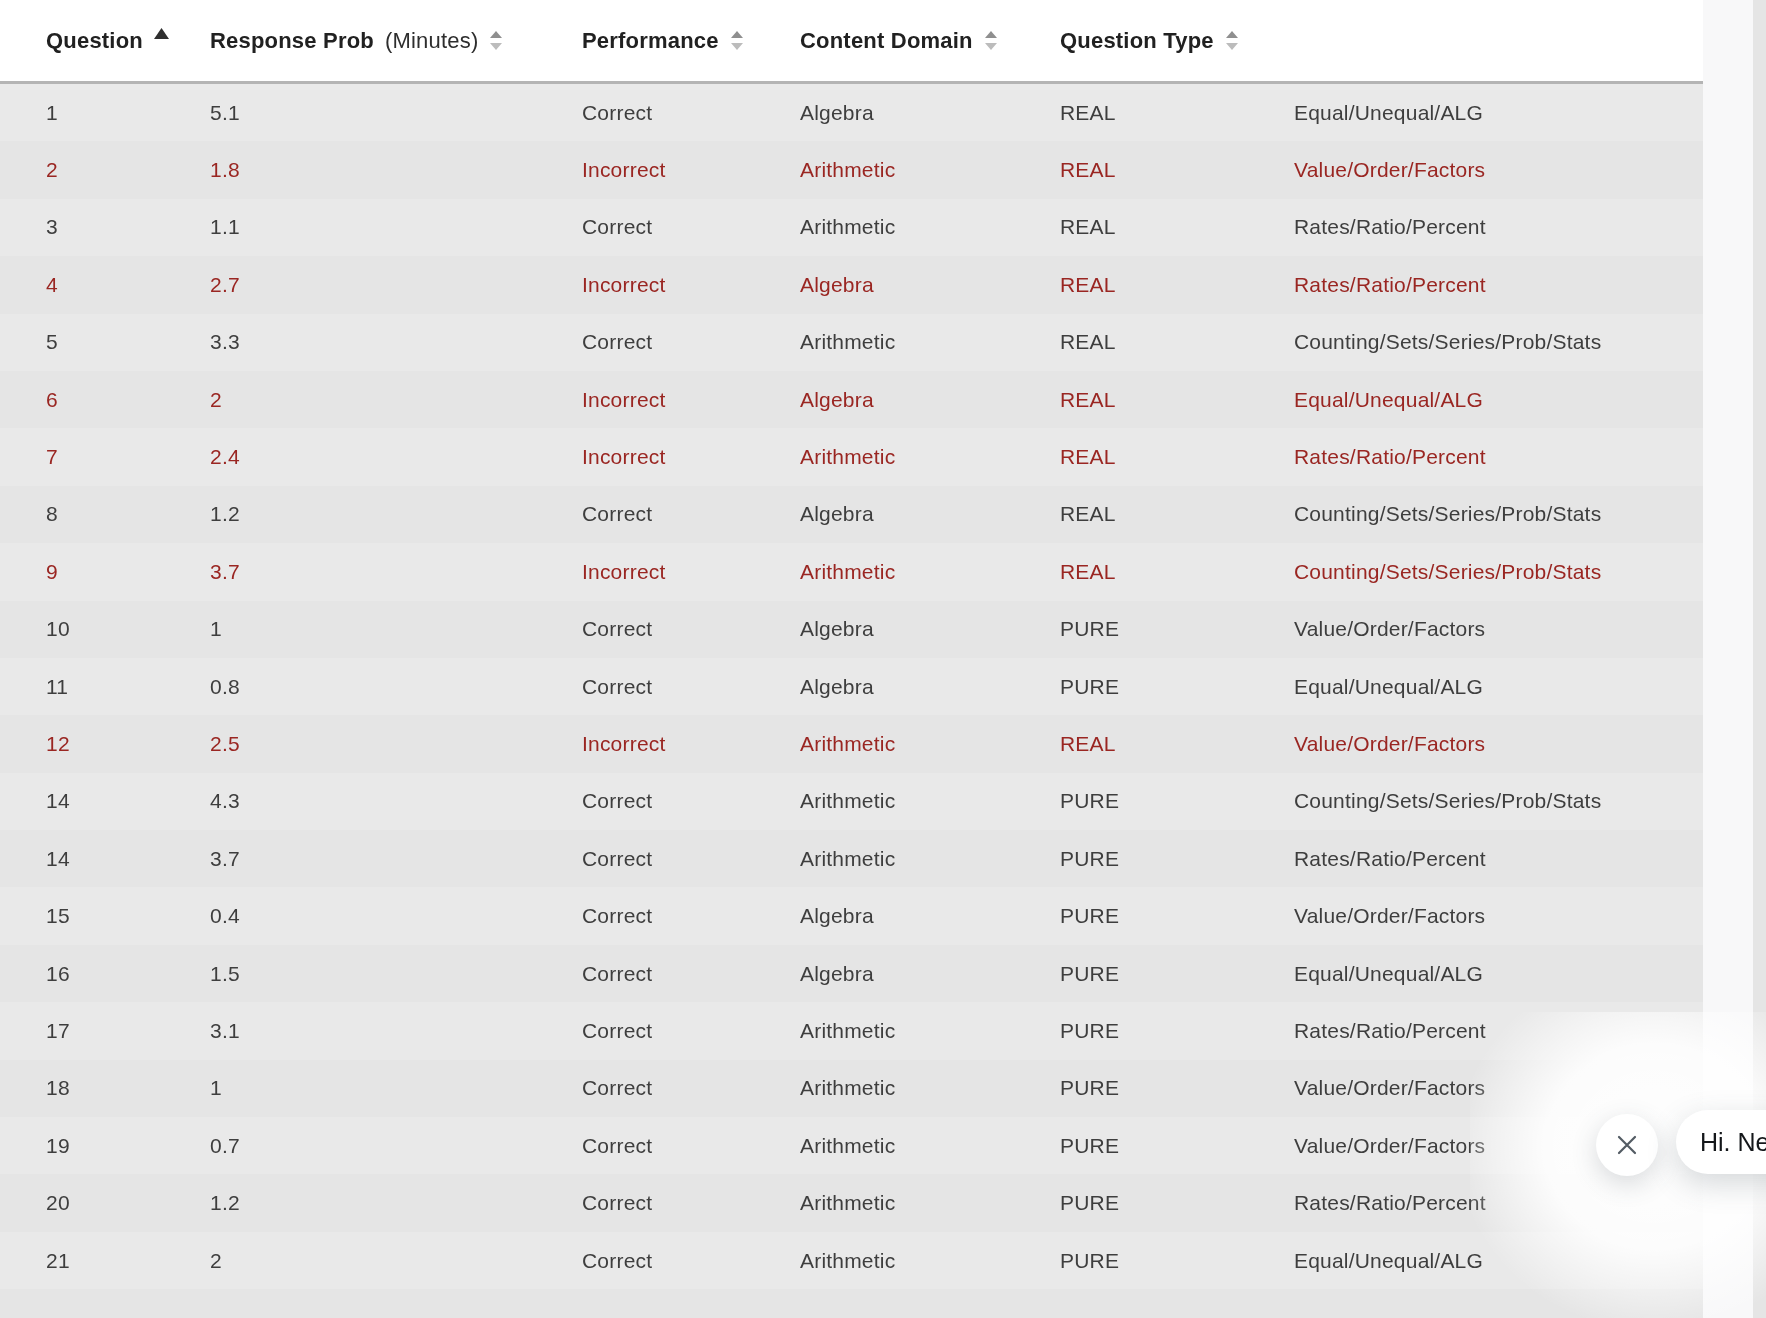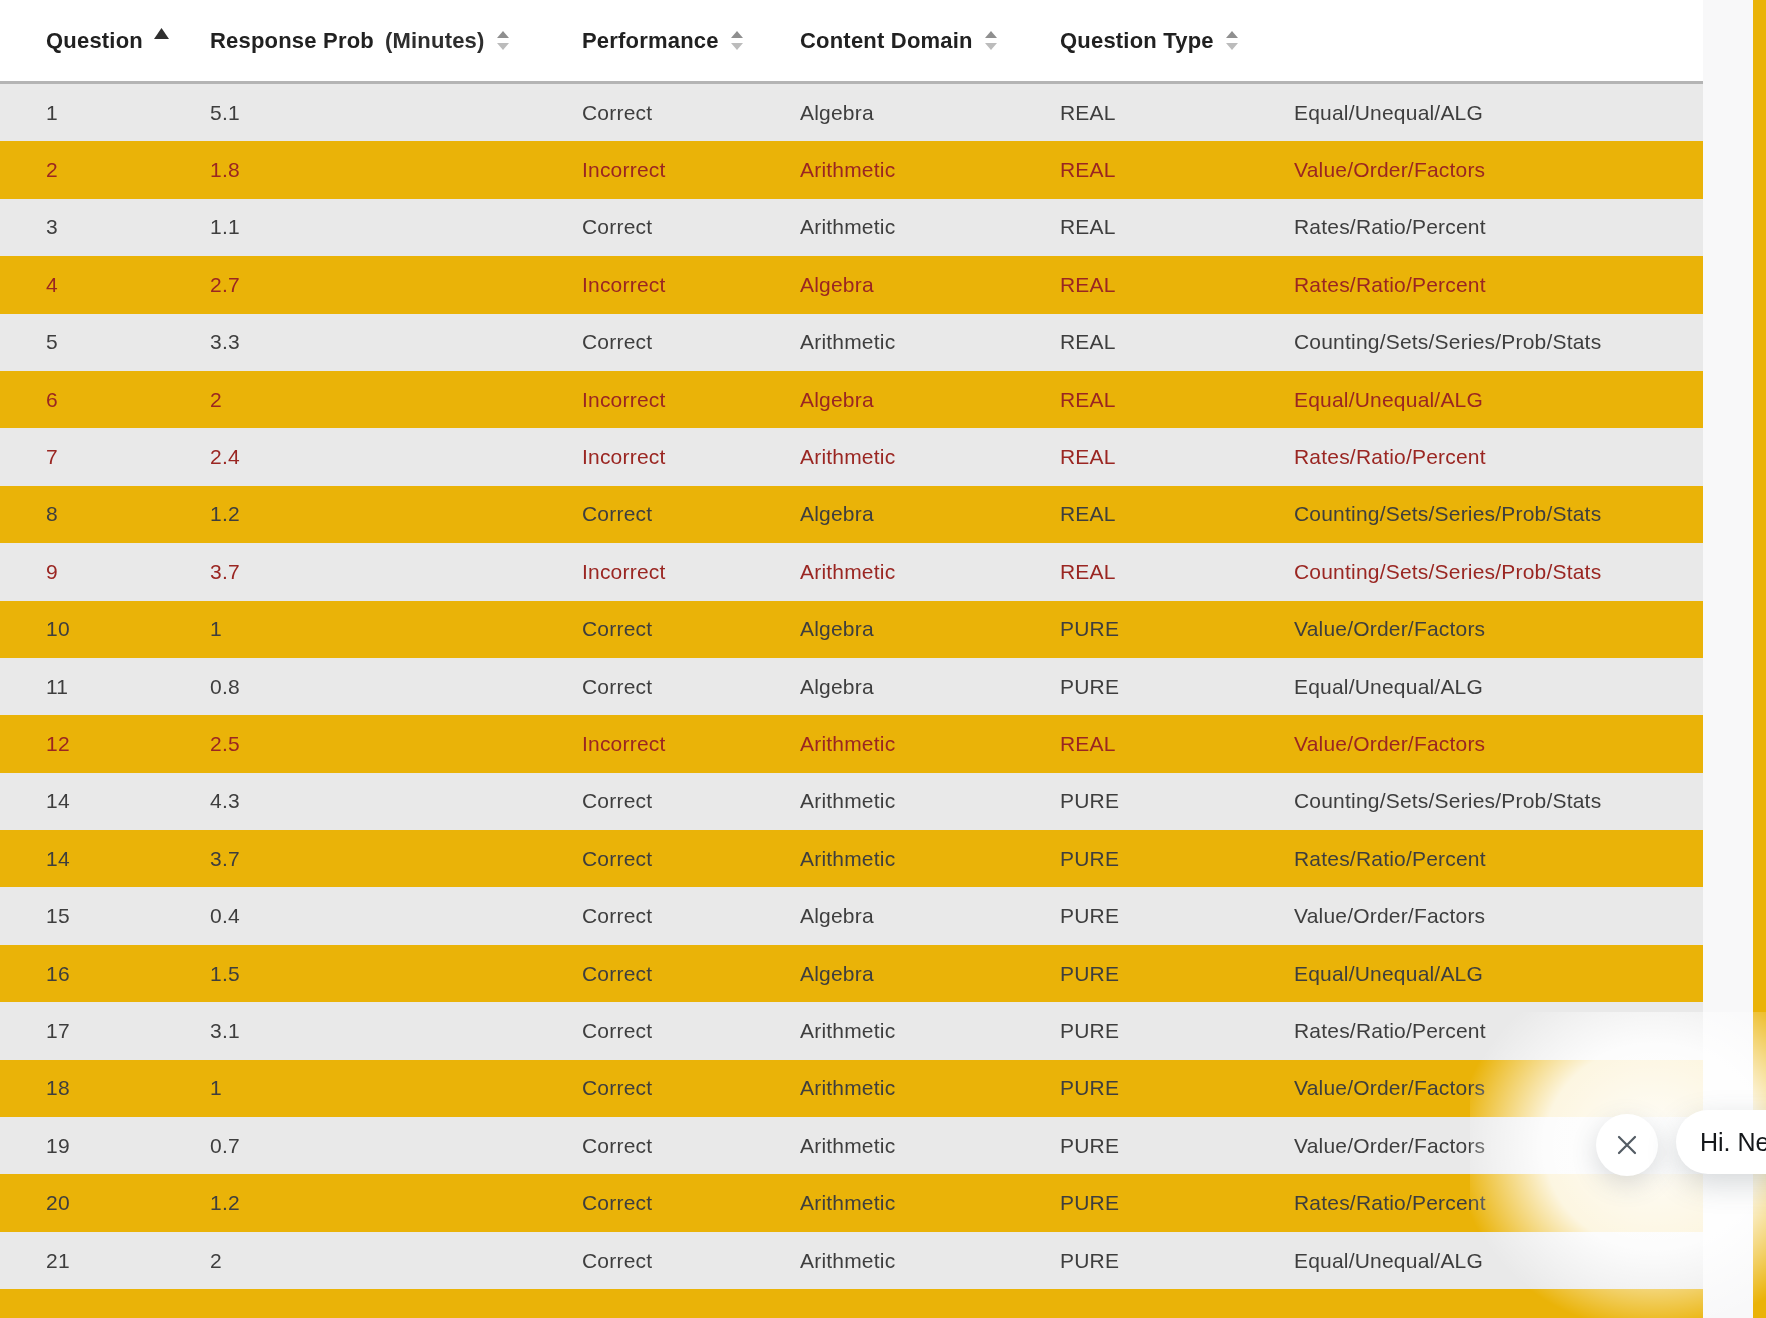--- a/index.html
+++ b/index.html
@@ -1,34 +1,34 @@
 <!DOCTYPE html>
 <html><head>
 <meta charset="utf-8">
 <style>
   html,body{margin:0;padding:0;background:#ffffff;}
   .screen{
-    position:relative;width:1766px;height:1318px;background:#eab308;
+    position:relative;width:1766px;height:1318px;background:#e5e5e5;
     overflow:hidden;font-family:"Liberation Sans",sans-serif;
     -webkit-font-smoothing:antialiased;
   }
   
   .gutter{position:absolute;left:1703px;top:0;width:50px;height:100%;background:#f8f8f9;}
   .corner-sliver{position:absolute;left:0;top:0;width:3px;height:28px;background:#606060;}
 
   
   .data-table{position:absolute;left:0;top:0;width:1703px;}
   .thead{
     display:grid;grid-template-columns:164px 372px 218px 260px 234px 1fr;
     padding-left:46px;height:84px;align-items:center;background:#ffffff;
     border-bottom:3px solid #b4b4b4;box-sizing:border-box;
   }
   .hcell{display:flex;align-items:center;gap:11px;font-size:22px;font-weight:700;
     color:#212121;letter-spacing:.2px;cursor:pointer;white-space:nowrap;}
-  .hsub{font-weight:700;color:#2e2e2e;}
+  .hsub{font-weight:400;color:#2e2e2e;}
   .hsub:empty{display:none;}
   .sort-wrap{display:inline-flex;align-items:center;}
   .sort-wrap.raised{transform:translateY(-7px);}
 
   .tbody{width:100%;}
   .row{
     display:grid;grid-template-columns:164px 372px 218px 260px 234px 1fr;
     padding-left:46px;height:57.4px;align-items:center;box-sizing:border-box;
     font-size:21px;color:#3e3e3e;letter-spacing:.2px;white-space:nowrap;
   }

